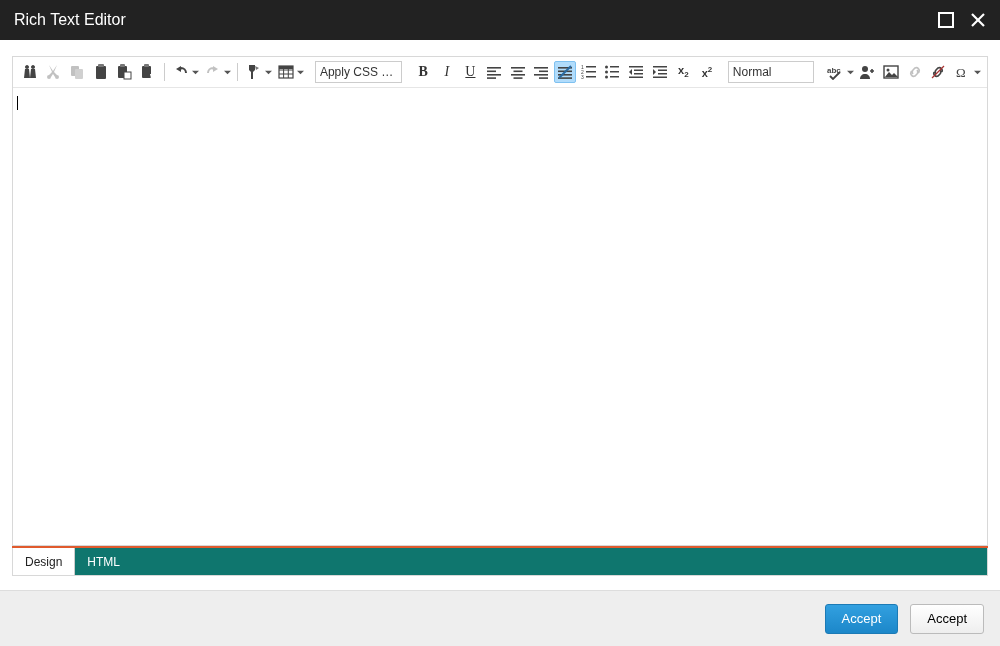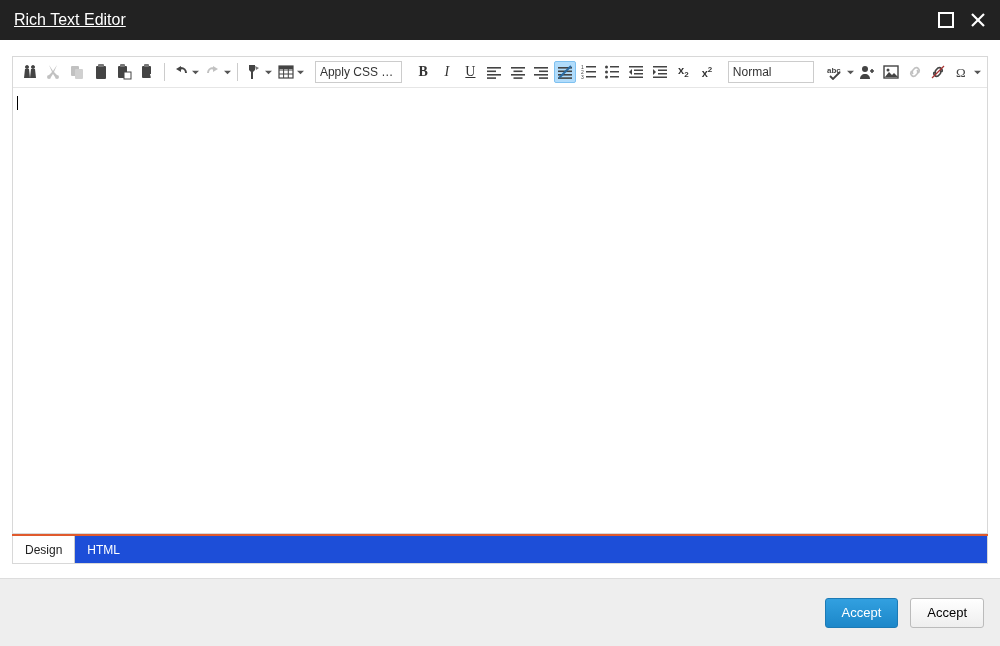--- a/index.html
+++ b/index.html
@@ -1,18 +1,18 @@
 <!DOCTYPE html>
 <html><head>
 <meta charset="utf-8">
 <style>
   * { box-sizing: border-box; margin: 0; padding: 0; }
   body { font-family: Arial, Helvetica, sans-serif; font-size: 13px; background: #fff; width: 1000px; height: 646px; overflow: hidden; display: flex; flex-direction: column; }
   
-  .titlebar { background: #222; color: #fff; height: 40px; display: flex; align-items: center; justify-content: space-between; padding: 0 14px; text-decoration: underline; }
+  .titlebar { background: #222; color: #fff; height: 40px; display: flex; align-items: center; justify-content: space-between; padding: 0 14px; }
   .titlebar .title { font-size: 16px; font-weight: normal; }
   .win-controls { display: flex; gap: 16px; align-items: center; }
   .win-icon { width: 16px; height: 16px; fill: #fff; stroke: #fff; cursor: pointer; }
 
   .editor-wrap { flex: 1; display: flex; flex-direction: column; padding: 16px 12px 0 12px; background: #fff; }
   .editor-box { border: 1px solid #d8d8d8; flex: 1; display: flex; flex-direction: column; min-height: 0; }
   
   .toolbar { display: flex; align-items: center; gap: 2px; padding: 4px 6px; border-bottom: 1px solid #e6e6e6; background: #fff; flex-wrap: nowrap; }
   .tbtn { width: 22px; height: 22px; display: flex; align-items: center; justify-content: center; border: 1px solid transparent; cursor: pointer; border-radius: 2px; }
   .tbtn.active { background: #b1dcfb; border-color: #7fc1f0; }
@@ -27,25 +27,25 @@
   .combo.cssclass { width: 88px; }
   .combo.paraformat { width: 88px; }
   .combo .label { white-space: nowrap; overflow: hidden; text-overflow: ellipsis; flex:1; }
   .combo .caret { margin-left: 4px; }
   
   .canvas { flex: 1; padding: 6px 4px; position: relative; }
   .cursor { width: 1px; height: 14px; background: #000; position: absolute; left: 4px; top: 8px; }
 
   .accent-line { height: 2px; background: #e05a2d; }
 
-  .tabs { background: #1d4ed8; display: flex; align-items: stretch; height: 28px; border: 1px solid #d8d8d8; border-top: none; margin: 0 12px 14px 12px; }
+  .tabs { background: #0f766e; display: flex; align-items: stretch; height: 28px; border: 1px solid #d8d8d8; border-top: none; margin: 0 12px 14px 12px; }
   .tab { padding: 0 12px; display: flex; align-items: center; font-size: 12px; color: #fff; cursor: pointer; }
   .tab.active { background: #fff; color: #222; border-right: 1px solid #ccc; }
 
-  .footer { background: #eee; border-top: 1px solid #ddd; height: 68px; display: flex; align-items: center; justify-content: flex-end; gap: 12px; padding: 0 16px; }
+  .footer { background: #eee; border-top: 1px solid #ddd; height: 56px; display: flex; align-items: center; justify-content: flex-end; gap: 12px; padding: 0 16px; }
   .btn { height: 30px; padding: 0 16px; border: 1px solid #bbb; border-radius: 3px; font-size: 13px; cursor: pointer; background: linear-gradient(#fff,#eee); }
   .btn.primary { background: linear-gradient(#32a0e0,#1c87c9); border-color: #1c7ab5; color: #fff; }
 
   
   .txt { font-family: Georgia, serif; font-size: 14px; font-weight: bold; color: #333; }
   .txt.i { font-style: italic; font-weight: normal; }
   .txt.u { text-decoration: underline; font-weight: normal; }
   .subsup { font-family: Arial; font-size: 11px; font-weight: bold; color:#333; position:relative; }
   .subsup sub, .subsup sup { font-size: 8px; }
 </style>

